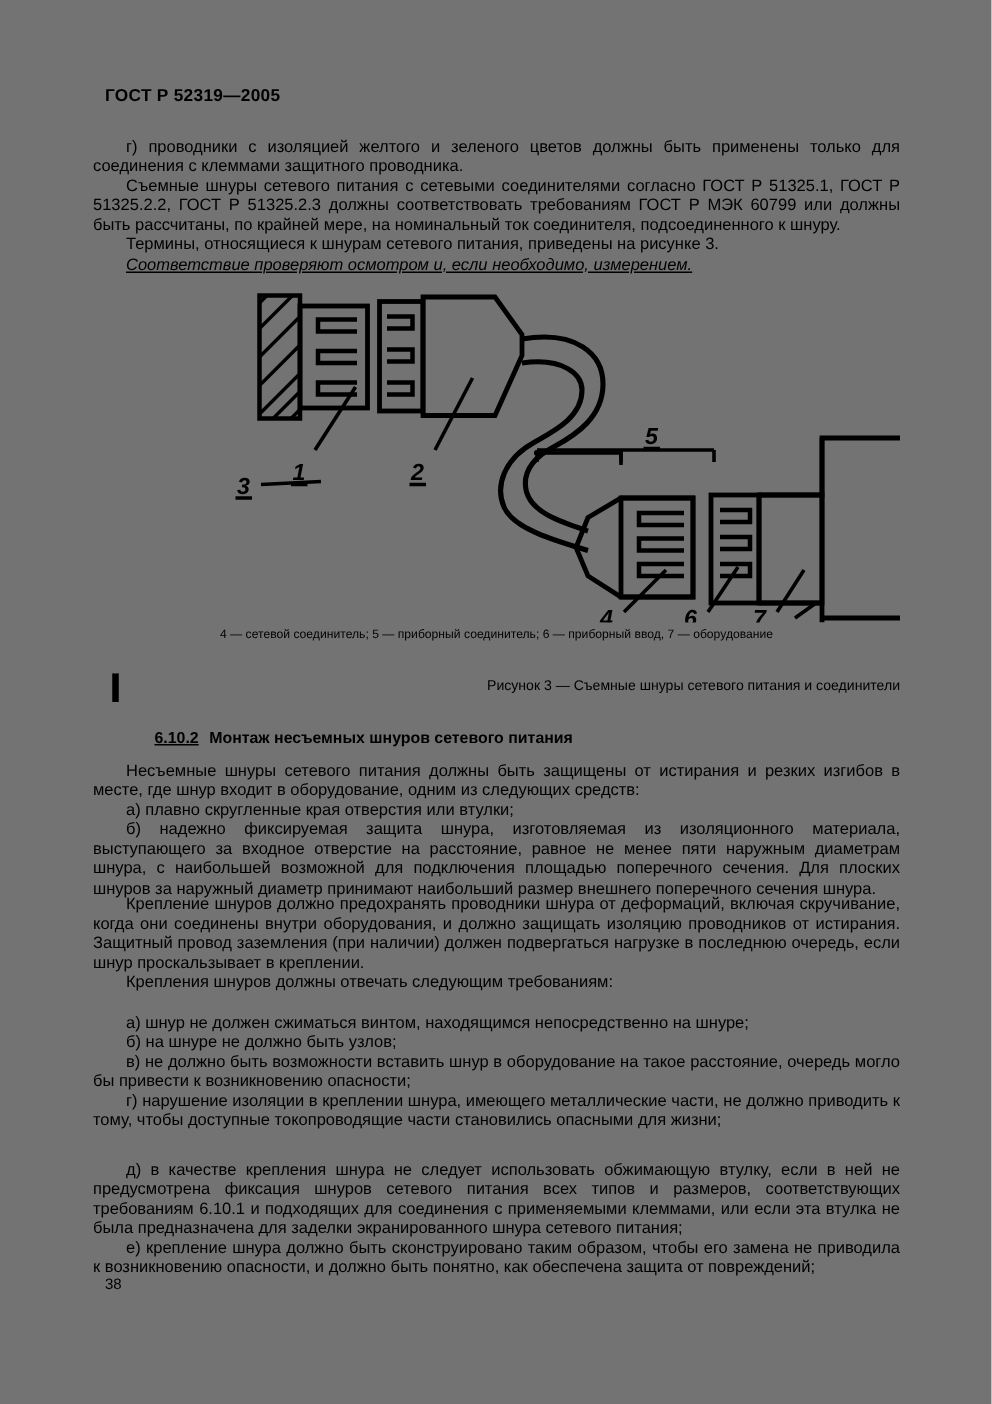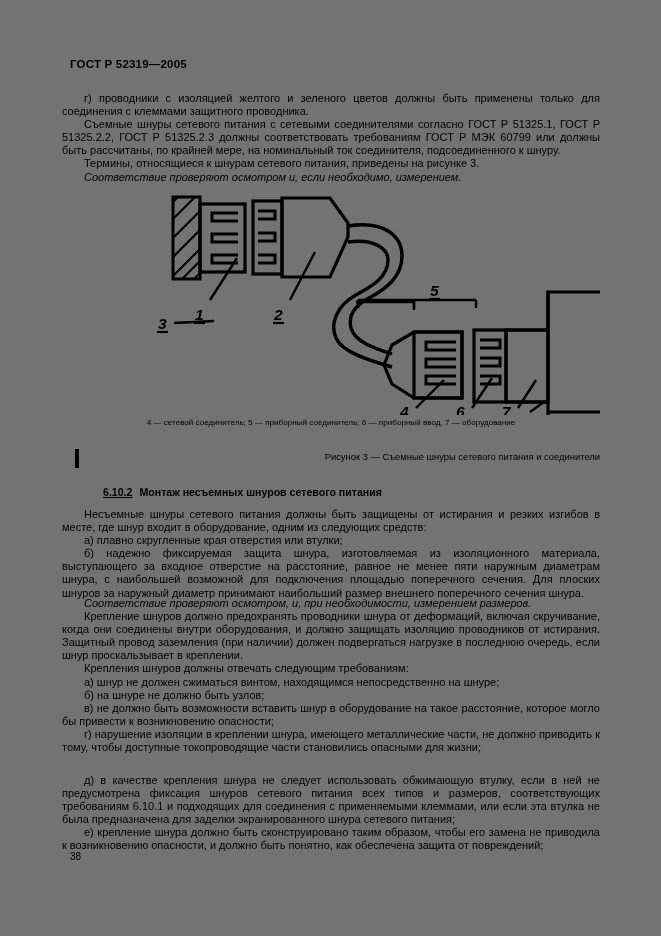--- a/index.html
+++ b/index.html
@@ -36,21 +36,21 @@
     width: 538px;
     font-size: 11px;
     line-height: 13.1px;
     text-align: justify;
     text-justify: inter-word;
   }
   .col p {
     margin: 0;
     text-indent: 22px;
   }
-  .col p.ital { font-style: italic; }
+  .col p.ital { font-style: italic; text-decoration: underline; }
   .col p.li { text-indent: 22px; }
 
   .block-a { top: 92px; }
   .block-b { top: 508px; }
   .block-c { top: 597px; }
   .block-d { top: 676px; }
   .block-e { top: 758px; margin-top: 16px; }
 
   
   .heading {
@@ -238,29 +238,28 @@
     <span class="num">6.10.2</span><span>Монтаж несъемных шнуров сетевого питания</span>
   </div>
 
   <div class="col block-b">
     <p>Несъемные шнуры сетевого питания должны быть защищены от истирания и резких изгибов в месте, где шнур входит в оборудование, одним из следующих средств:</p>
     <p class="li">а)  плавно скругленные края отверстия или втулки;</p>
     <p class="li">б)  надежно фиксируемая защита шнура, изготовляемая из изоляционного материала, выступающего за входное отверстие на расстояние, равное не менее пяти наружным диаметрам шнура, с наибольшей возможной для подключения площадью поперечного сечения. Для плоских шнуров за наружный диаметр принимают наибольший размер внешнего поперечного сечения шнура.</p>
   </div>
 
   <div class="col block-c">
-    <p class="ital">Соответствие проверяют осмотром, и, при необходимости, измерением размеров.</p>
     <p>Крепление шнуров должно предохранять проводники шнура от деформаций, включая скручивание, когда они соединены внутри оборудования, и должно защищать изоляцию проводников от истирания. Защитный провод заземления (при наличии) должен подвергаться нагрузке в последнюю очередь, если шнур проскальзывает в креплении.</p>
     <p>Крепления шнуров должны отвечать следующим требованиям:</p>
   </div>
 
   <div class="col block-d">
     <p class="li">а)  шнур не должен сжиматься винтом, находящимся непосредственно на шнуре;</p>
     <p class="li">б)  на шнуре не должно быть узлов;</p>
-    <p class="li">в)  не должно быть возможности вставить шнур в оборудование на такое расстояние, которое могло бы привести к возникновению опасности;</p>
+    <p class="li">в)  не должно быть возможности вставить шнур в оборудование на такое расстояние, очередь могло бы привести к возникновению опасности;</p>
     <p class="li">г)  нарушение изоляции в креплении шнура, имеющего металлические части, не должно приводить к тому, чтобы доступные токопроводящие части становились опасными для жизни;</p>
   </div>
 
   <div class="col block-e">
     <p class="li">д)  в качестве крепления шнура не следует использовать обжимающую втулку, если в ней не предусмотрена фиксация шнуров сетевого питания всех типов и размеров, соответствующих требованиям 6.10.1 и подходящих для соединения с применяемыми клеммами, или если эта втулка не была предназначена для заделки экранированного шнура сетевого питания;</p>
     <p class="li">е)  крепление шнура должно быть сконструировано таким образом, чтобы его замена не приводила к возникновению опасности, и должно быть понятно, как обеспечена защита от повреждений;</p>
   </div>
 
   <div class="pagenum">38</div>
 

